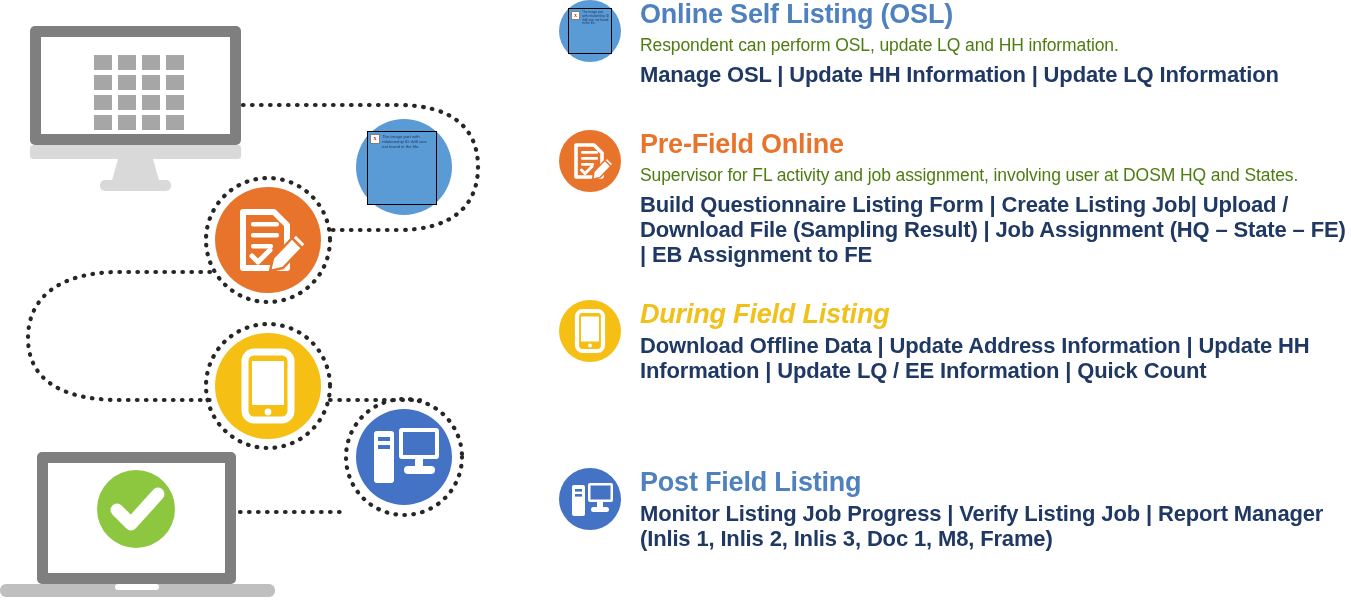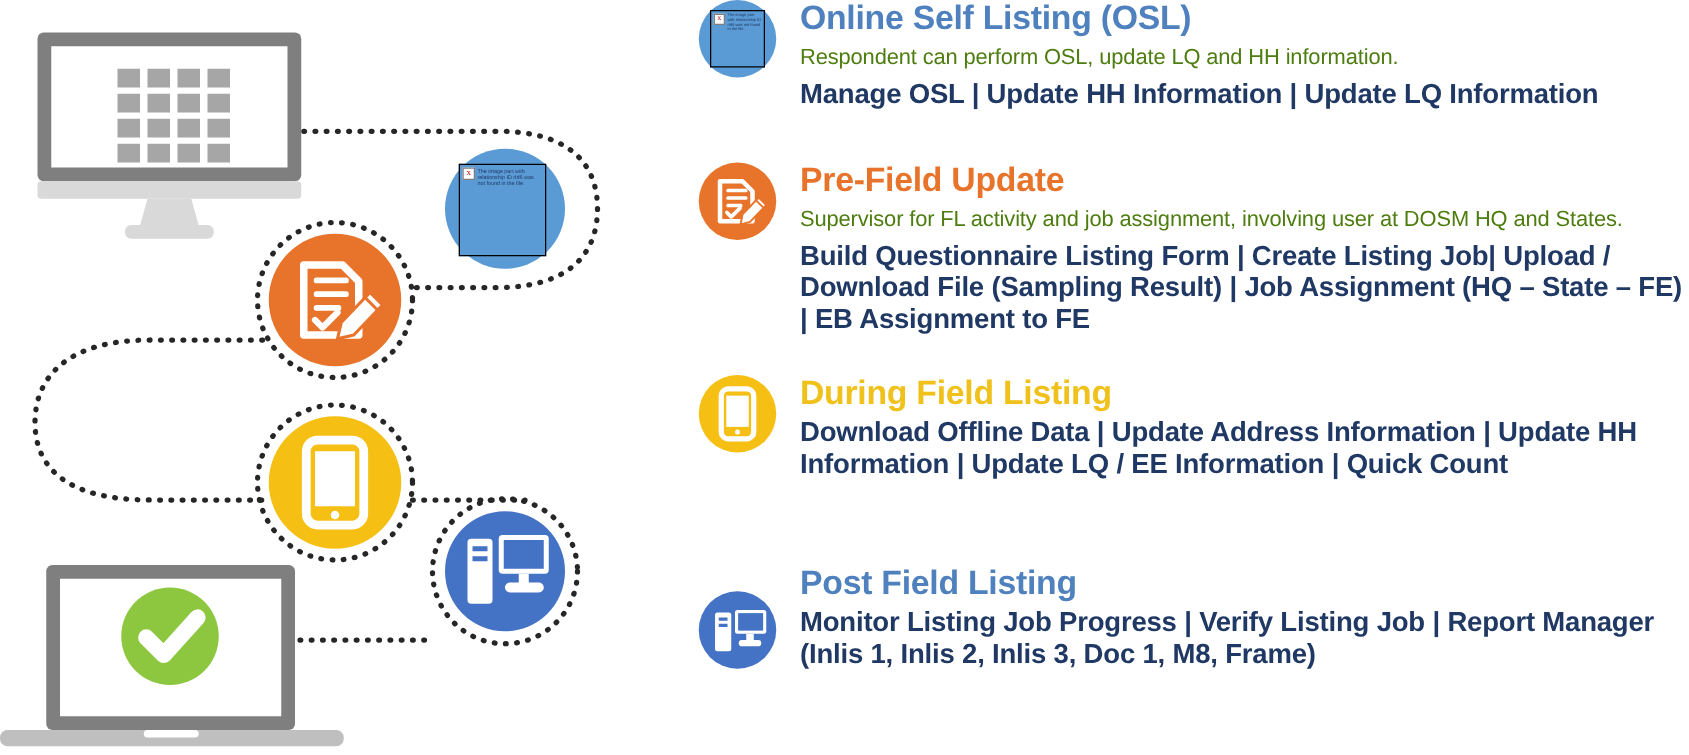--- a/index.html
+++ b/index.html
@@ -93,21 +93,21 @@
   .section {
     position: absolute;
     left: 0;
     width: 811px;
     display: flex;
     align-items: flex-start;
   }
   #sec-0 { top: -2px; }
   #sec-1 { top: 128px; }
   #sec-2 { top: 298px; }
-  #sec-3 { top: 450px; align-items: flex-end; }
+  #sec-3 { top: 466px; }
 
   .sec-icon-wrap {
     flex: 0 0 auto;
     width: 100px;
     display: flex;
     justify-content: center;
     padding-top: 2px;
   }
   .sec-icon {
     position: relative;
@@ -139,21 +139,21 @@
   .sec-links {
     font-size: 22px;
     line-height: 25px;
     font-weight: bold;
     color: #1f3864;
     letter-spacing: -0.15px;
     margin: 0;
   }
   .t-blue   { color: #4e81bd; }
   .t-orange { color: #e8742c; }
-  .t-yellow { color: #f0c01b; }
+  .t-yellow { color: #f0c01b; font-style: italic; }
 </style>
 </head>
 <body>
 
 <div id="page">
 
   <div id="illustration">
     <svg width="540" height="604" viewBox="0 0 540 604" xmlns="http://www.w3.org/2000/svg">
 
       <g fill="none" stroke="#262626" stroke-width="4.2" stroke-linecap="round" stroke-dasharray="0.6 8.4">
@@ -312,21 +312,21 @@
             </g>
             <path d="M 22.5 40 L 26 43.5 L 33 36.5" fill="none" stroke="#ffffff" stroke-width="3" stroke-linecap="round" stroke-linejoin="round"></path>
             <g>
               <path d="M 35 41.5 L 48 28 L 54 34 L 41 47.5 L 33.5 49.5 Z" fill="#ffffff" stroke="#e8742c" stroke-width="1.6" stroke-linejoin="round"></path>
               <path d="M 46 30.5 L 52 36.5" stroke="#e8742c" stroke-width="1.6"></path>
             </g>
           </svg>
         </div>
       </div>
       <div class="sec-body">
-        <div class="sec-title t-orange">Pre-Field Update</div>
+        <div class="sec-title t-orange">Pre-Field Online</div>
         <div class="sec-desc">Supervisor for FL activity and job assignment, involving user at DOSM HQ and States.</div>
         <div class="sec-links">Build Questionnaire Listing Form | Create Listing Job| Upload / Download File (Sampling Result) | Job Assignment (HQ – State – FE) | EB Assignment to FE</div>
       </div>
     </div>
 
     <div class="section" id="sec-2">
       <div class="sec-icon-wrap">
         <div class="sec-icon" style="background:#f5bf14;">
           <svg width="62" height="62" viewBox="0 0 62 62" xmlns="http://www.w3.org/2000/svg">
             <rect x="18" y="11" width="26" height="40" rx="5.5" ry="5.5" fill="none" stroke="#ffffff" stroke-width="4.2"></rect>

